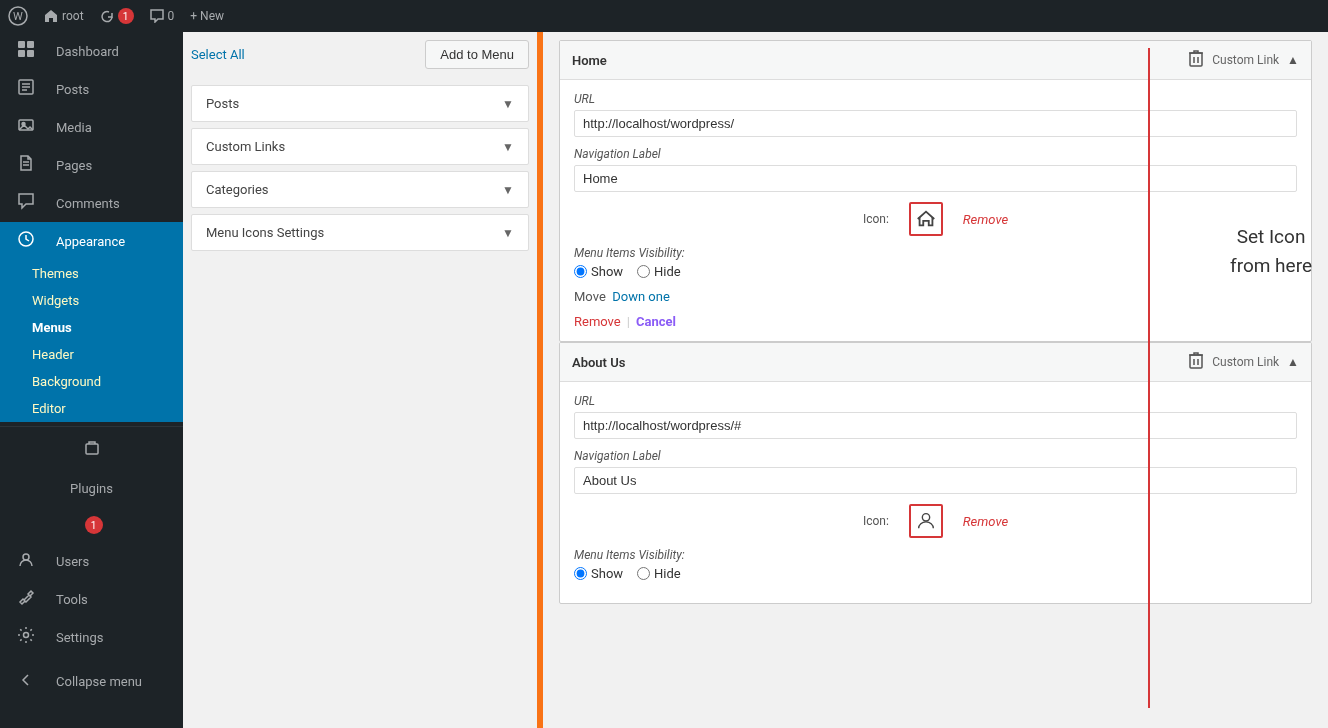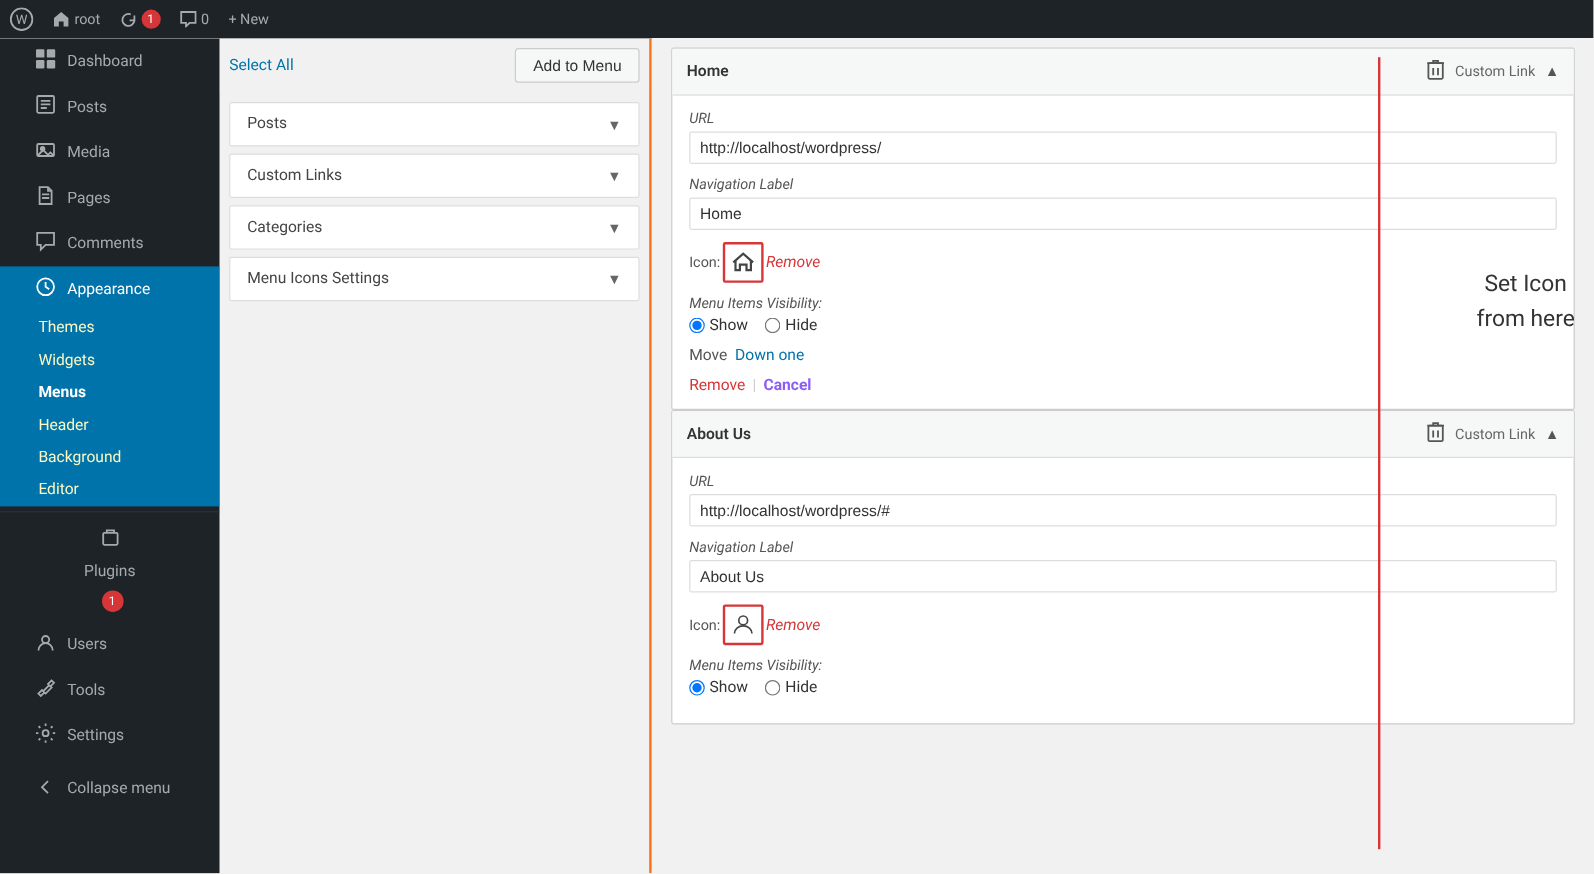--- a/index.html
+++ b/index.html
@@ -8,33 +8,33 @@
     
     .topbar { background: #1d2327; height: 32px; display: flex; align-items: center; padding: 0 8px; gap: 16px; flex-shrink: 0; }
     .topbar-item { color: #a7aaad; font-size: 12px; display: flex; align-items: center; gap: 4px; cursor: pointer; }
     .topbar-badge { background: #d63638; color: #fff; border-radius: 50%; width: 16px; height: 16px; display: flex; align-items: center; justify-content: center; font-size: 10px; }
 
     
     .main-layout { display: flex; flex: 1; overflow: hidden; }
 
     
     .sidebar { width: 183px; background: #1d2327; flex-shrink: 0; overflow-y: auto; }
-    .sidebar-item { display: flex; align-items: center; gap: 8px; padding: 8px 28px; color: #a7aaad; cursor: pointer; font-size: 13px; }
+    .sidebar-item { display: flex; align-items: center; gap: 20px; padding: 8px 16px; color: #a7aaad; cursor: pointer; font-size: 13px; }
     .sidebar-item.active { background: #0073aa; color: #fff; }
     .sidebar-item .icon { width: 20px; text-align: center; font-size: 16px; }
     .sidebar-sub { background: #0073aa; }
     .sidebar-sub-item { padding: 6px 12px 6px 32px; color: #fef9c3; cursor: pointer; font-size: 13px; }
     .sidebar-sub-item.active { color: #fff; font-weight: 700; }
     .sidebar-divider { height: 1px; background: #2c3338; margin: 4px 0; }
 
     
     .content-area { flex: 1; display: flex; overflow: hidden; }
 
     
-    .left-panel { width: 360px; background: #f1f1f1; flex-shrink: 0; padding: 0; overflow-y: auto; border-right: 2px solid #f97316; }
+    .left-panel { width: 360px; background: #f1f1f1; flex-shrink: 0; padding: 0; overflow-y: auto; border-right: 6px solid #f97316; }
     .left-panel-inner { padding: 8px; }
 
     
     .add-menu-bar { display: flex; align-items: center; justify-content: space-between; padding: 8px; background: #f1f1f1; }
     .select-all-link { color: #0073aa; text-decoration: none; font-size: 13px; cursor: pointer; }
     .add-to-menu-btn { background: #f6f7f7; border: 1px solid #ccc; border-radius: 3px; padding: 6px 14px; font-size: 13px; cursor: pointer; color: #333; }
 
     
     .accordion-item { background: #fff; border: 1px solid #ddd; margin-bottom: 6px; border-radius: 2px; }
     .accordion-header { display: flex; align-items: center; justify-content: space-between; padding: 10px 14px; cursor: pointer; font-size: 13px; font-weight: 400; color: #444; }
@@ -46,21 +46,21 @@
     
     .menu-card { background: #fff; border: 1px solid #ccc; border-radius: 2px; }
     .menu-card-header { display: flex; align-items: center; justify-content: space-between; padding: 8px 12px; background: #f6f7f7; border-bottom: 1px solid #ddd; }
     .menu-card-title { font-size: 13px; font-weight: 600; color: #333; }
     .menu-card-meta { display: flex; align-items: center; gap: 8px; color: #666; font-size: 12px; }
     .trash-icon { color: #555; cursor: pointer; font-size: 16px; }
     .menu-card-body { padding: 12px 14px; }
     .field-group { margin-bottom: 10px; }
     .field-label { font-style: italic; font-size: 12px; color: #555; margin-bottom: 4px; }
     .field-input { width: 100%; border: 1px solid #ddd; border-radius: 2px; padding: 5px 8px; font-size: 13px; color: #333; background: #fff; }
-    .icon-row { display: flex; align-items: center; gap: 2px; margin-bottom: 10px; }
+    .icon-row { display: flex; align-items: center; gap: 20px; margin-bottom: 10px; justify-content: center; }
     .icon-label { font-size: 12px; color: #555; }
     .icon-box { width: 34px; height: 34px; border: 2px solid #d63638; display: flex; align-items: center; justify-content: center; background: #fff; border-radius: 2px; }
     .icon-box svg { width: 22px; height: 22px; }
     .remove-link { color: #d63638; font-style: italic; font-size: 13px; cursor: pointer; }
     .visibility-row { margin-bottom: 10px; }
     .visibility-label { font-style: italic; font-size: 12px; color: #555; margin-bottom: 4px; }
     .radio-group { display: flex; align-items: center; gap: 14px; }
     .radio-label { display: flex; align-items: center; gap: 4px; font-size: 13px; color: #333; cursor: pointer; }
     .move-row { margin-bottom: 10px; font-size: 13px; color: #555; }
     .move-link { color: #0073aa; text-decoration: none; cursor: pointer; }

